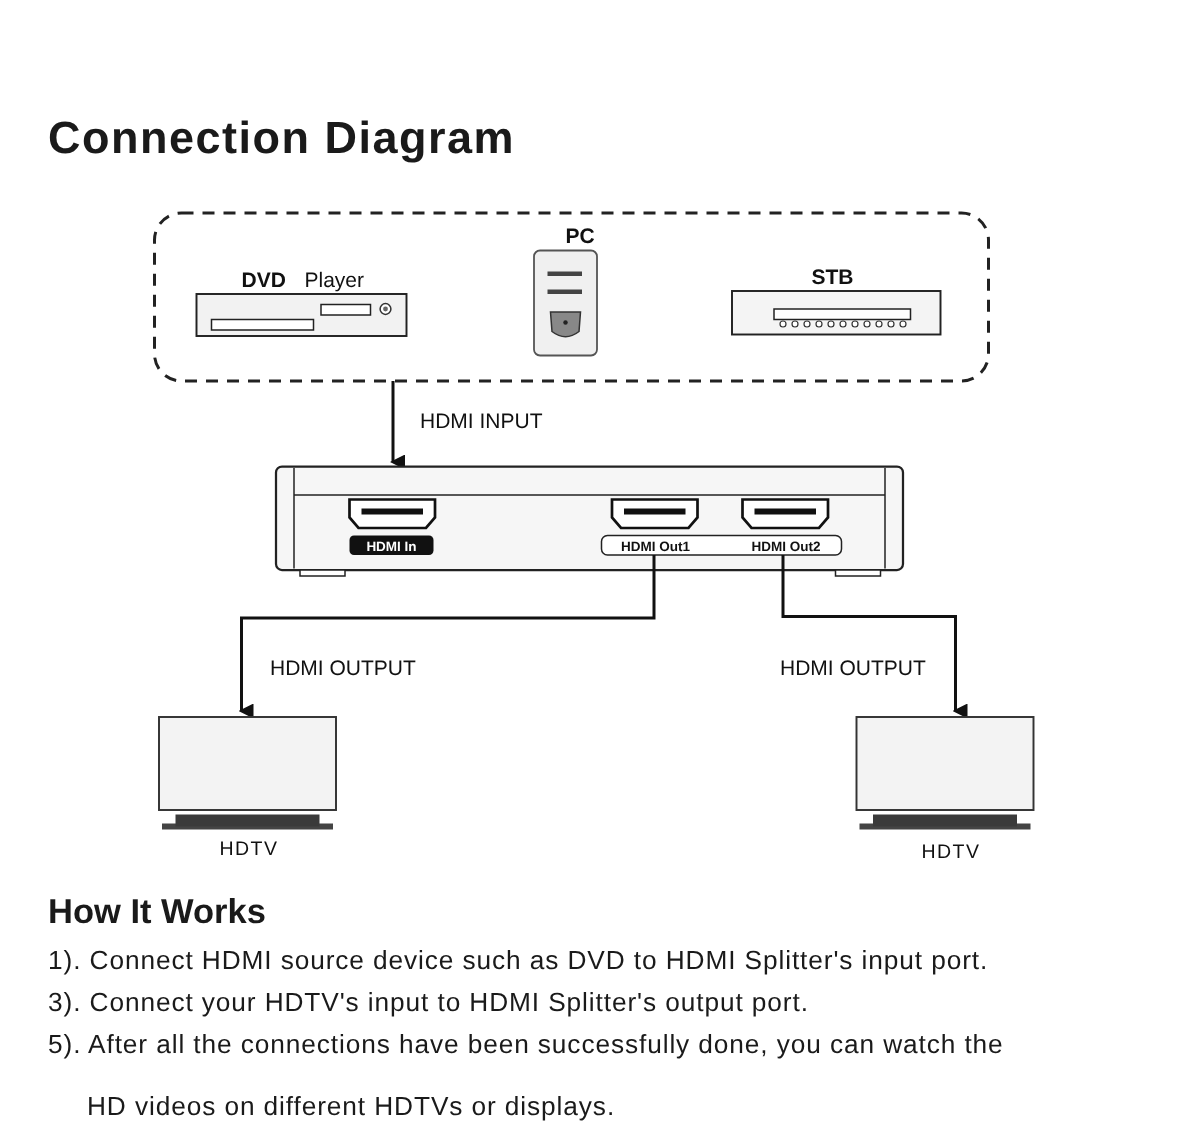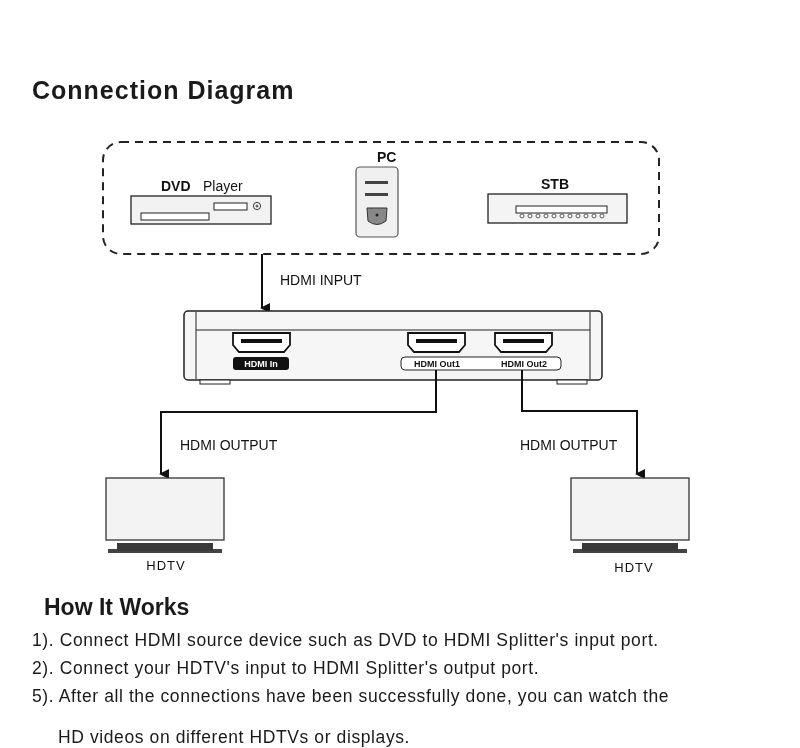--- a/index.html
+++ b/index.html
@@ -1,21 +1,21 @@
 <!DOCTYPE html>
 <html><head>
 <meta charset="utf-8">
 <style>
   html, body { margin: 0; padding: 0; background: #ffffff; }
   body { width: 800px; height: 748px; position: relative; overflow: hidden; font-family: "Liberation Sans", sans-serif; color: #111; }
   .abs { position: absolute; }
-  #title { left: 32px; top: 76px; font-size: 25px; font-weight: bold; letter-spacing: 1px; color: #1a1a1a; }
+  #title { left: 32px; top: 76px; font-size: 30px; font-weight: bold; letter-spacing: 1px; color: #1a1a1a; }
   #diagram { position: absolute; left: 0; top: 0; width: 800px; height: 600px; }
   .lbl { font-family: "Liberation Sans", sans-serif; fill: #111; }
-  #how-title { left: 32px; top: 594px; font-size: 23px; font-weight: bold; color: #1a1a1a; margin-left: 12px; }
+  #how-title { left: 32px; top: 594px; font-size: 23px; font-weight: bold; color: #1a1a1a; }
   .step { left: 32px; font-size: 17.5px; color: #1a1a1a; letter-spacing: 0.6px; white-space: nowrap; }
   #step1 { top: 630px; }
   #step2 { top: 658px; }
   #step3 { top: 686px; }
   #step3b { top: 727px; left: 58px; }
 </style>
 </head>
 <body>
 
 <div id="title" class="abs">Connection Diagram</div>
@@ -108,15 +108,15 @@
   <g>
     <rect x="571" y="478" width="118" height="62" fill="#f3f3f3" stroke="#333" stroke-width="1.3"></rect>
     <rect x="573" y="549" width="114" height="4" fill="#444"></rect>
     <rect x="582" y="543" width="96" height="8" fill="#3a3a3a"></rect>
     <text class="lbl" x="634" y="572" font-size="13" text-anchor="middle" letter-spacing="1">HDTV</text>
   </g>
 </svg>
 
 <div id="how-title" class="abs">How It Works</div>
 <div id="step1" class="abs step">1). Connect HDMI source device such as DVD to HDMI Splitter's input port.</div>
-<div id="step2" class="abs step">2). Connect your HDTV's input to HDMI Splitter's output port.</div>
+<div id="step2" class="abs step">3). Connect your HDTV's input to HDMI Splitter's output port.</div>
 <div id="step3" class="abs step">5). After all the connections have been successfully done, you can watch the</div>
 <div id="step3b" class="abs step">HD videos on different HDTVs or displays.</div>
 
 </body></html>

